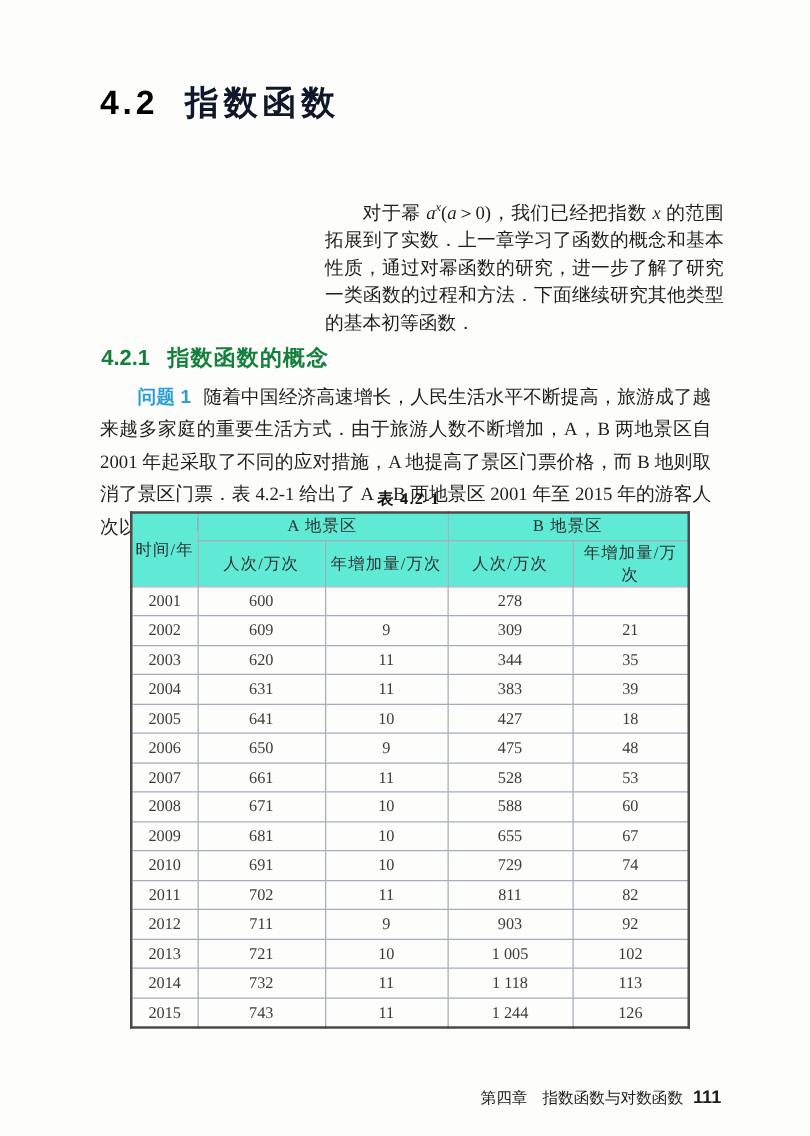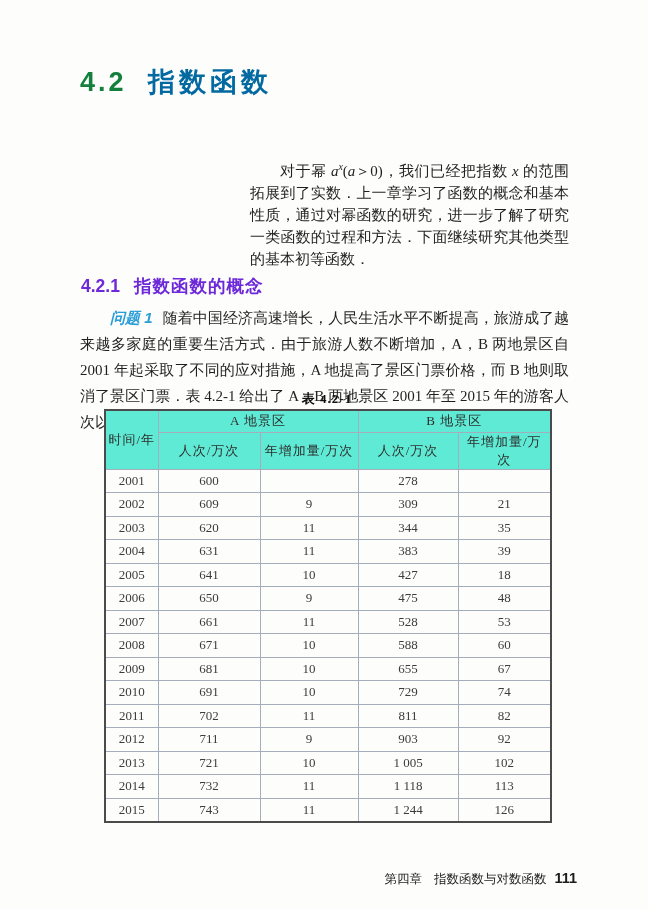--- a/index.html
+++ b/index.html
@@ -19,68 +19,67 @@
   
   .page-title {
     position: absolute;
     left: 80px;
     top: 64px;
     font-family: "Liberation Sans", "DejaVu Sans", sans-serif;
     font-weight: bold;
     font-size: 27px;
     letter-spacing: 2px;
   }
-  .page-title .t-num { color: #15803d; letter-spacing: 3px; }
-  .page-title .t-txt { color: #0369a1; margin-left: 12px; letter-spacing: 4px; }
+  .page-title .t-num { color: #000000; letter-spacing: 3px; }
+  .page-title .t-txt { color: #0f172a; margin-left: 12px; letter-spacing: 4px; }
 
   
   .intro {
     position: absolute;
-    left: 250px;
+    left: 260px;
     top: 160px;
     width: 319px;
     font-size: 15px;
     line-height: 22px;
     color: #1f1f1f;
     text-align: justify;
     text-indent: 2em;
   }
   .intro i { font-family: "Liberation Serif", serif; font-style: italic; }
   .intro sup { font-size: 10px; line-height: 0; }
 
   
   .section-heading {
     position: absolute;
     left: 81px;
     top: 274px;
     font-family: "Liberation Sans", "DejaVu Sans", sans-serif;
     font-weight: bold;
     font-size: 17.5px;
-    color: #6d28d9;
+    color: #15803d;
   }
   .section-heading .s-title { margin-left: 14px; letter-spacing: 1px; }
 
   
   .problem {
     position: absolute;
     left: 80px;
     top: 305px;
     width: 489px;
     font-size: 15px;
     line-height: 26px;
     color: #1f1f1f;
     text-align: justify;
     text-indent: 2em;
   }
   .problem-label {
     font-family: "Liberation Sans", "DejaVu Sans", sans-serif;
     font-weight: bold;
     color: #2b9ed8;
     margin-right: 10px;
-    font-style: italic;
   }
 
   
   .table-caption {
     position: absolute;
     left: 104px;
     top: 390px;
     width: 446px;
     text-align: center;
     font-weight: bold;

